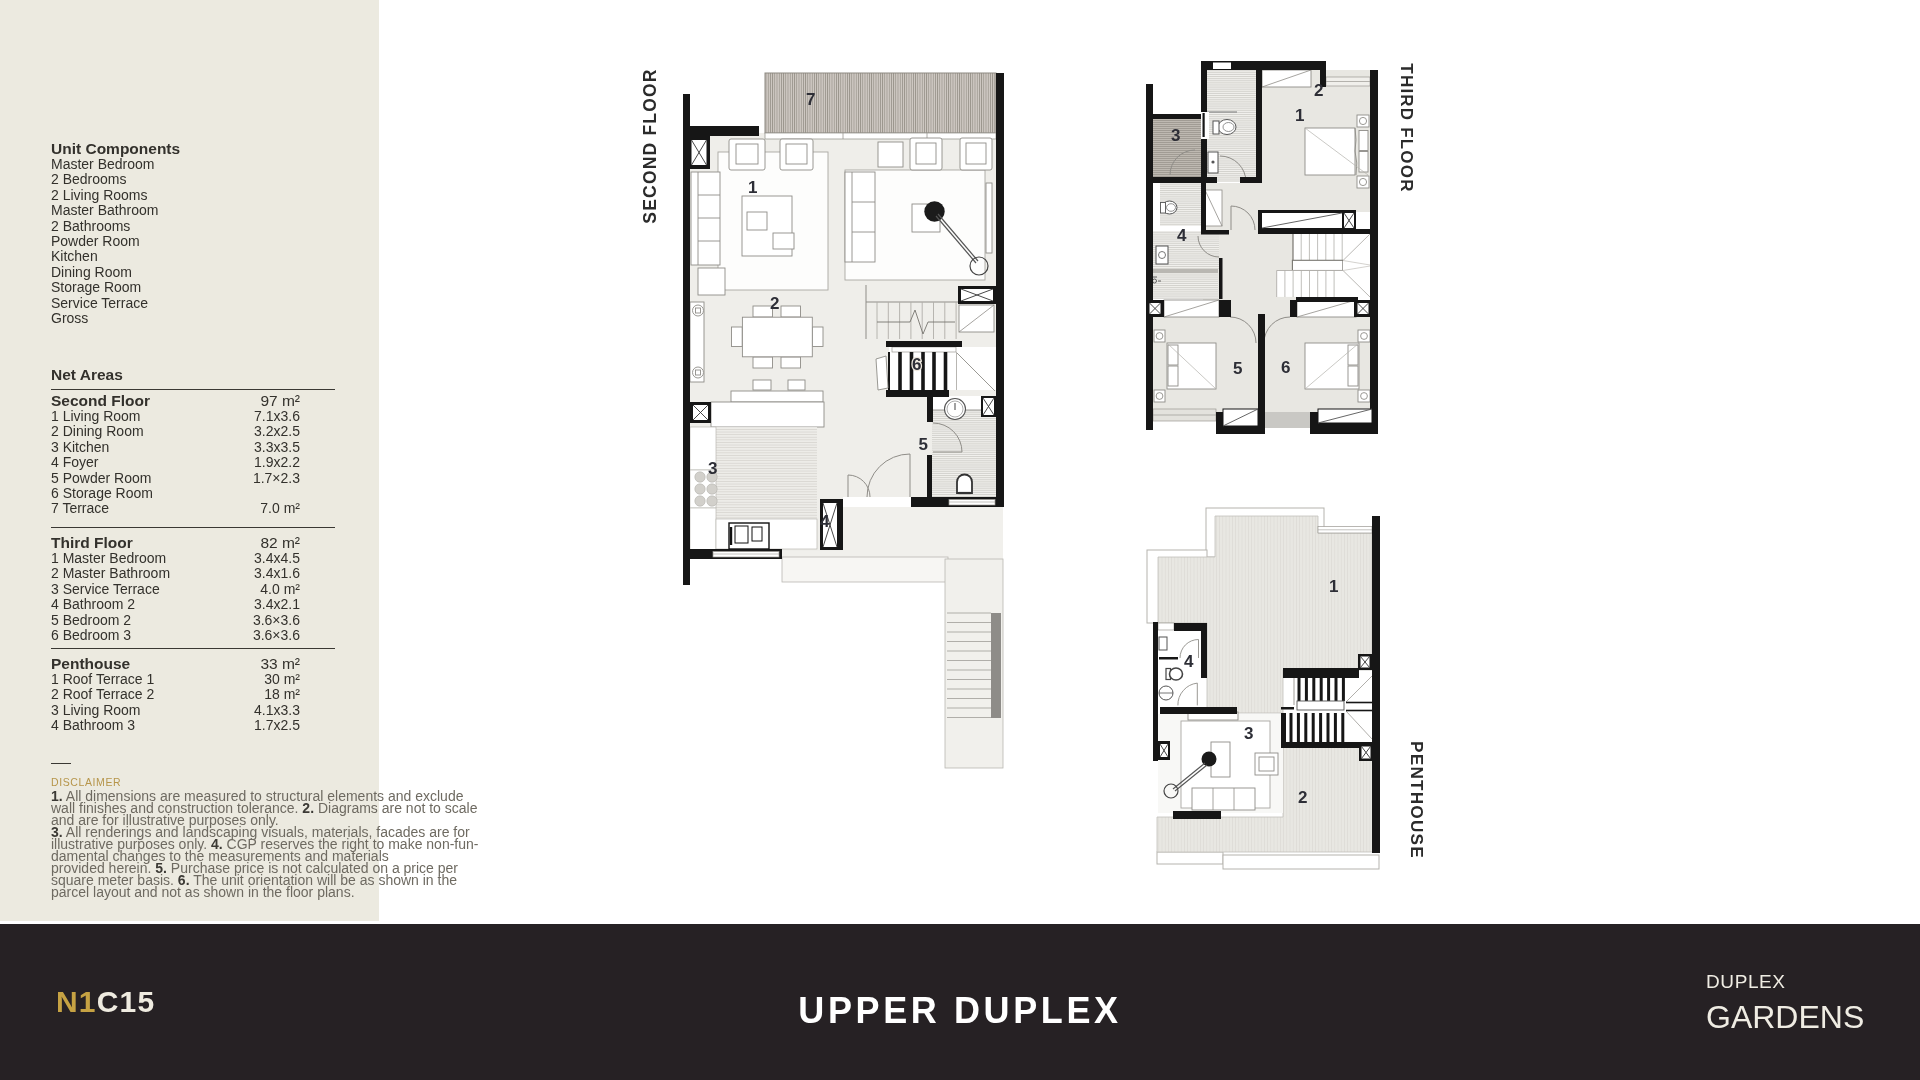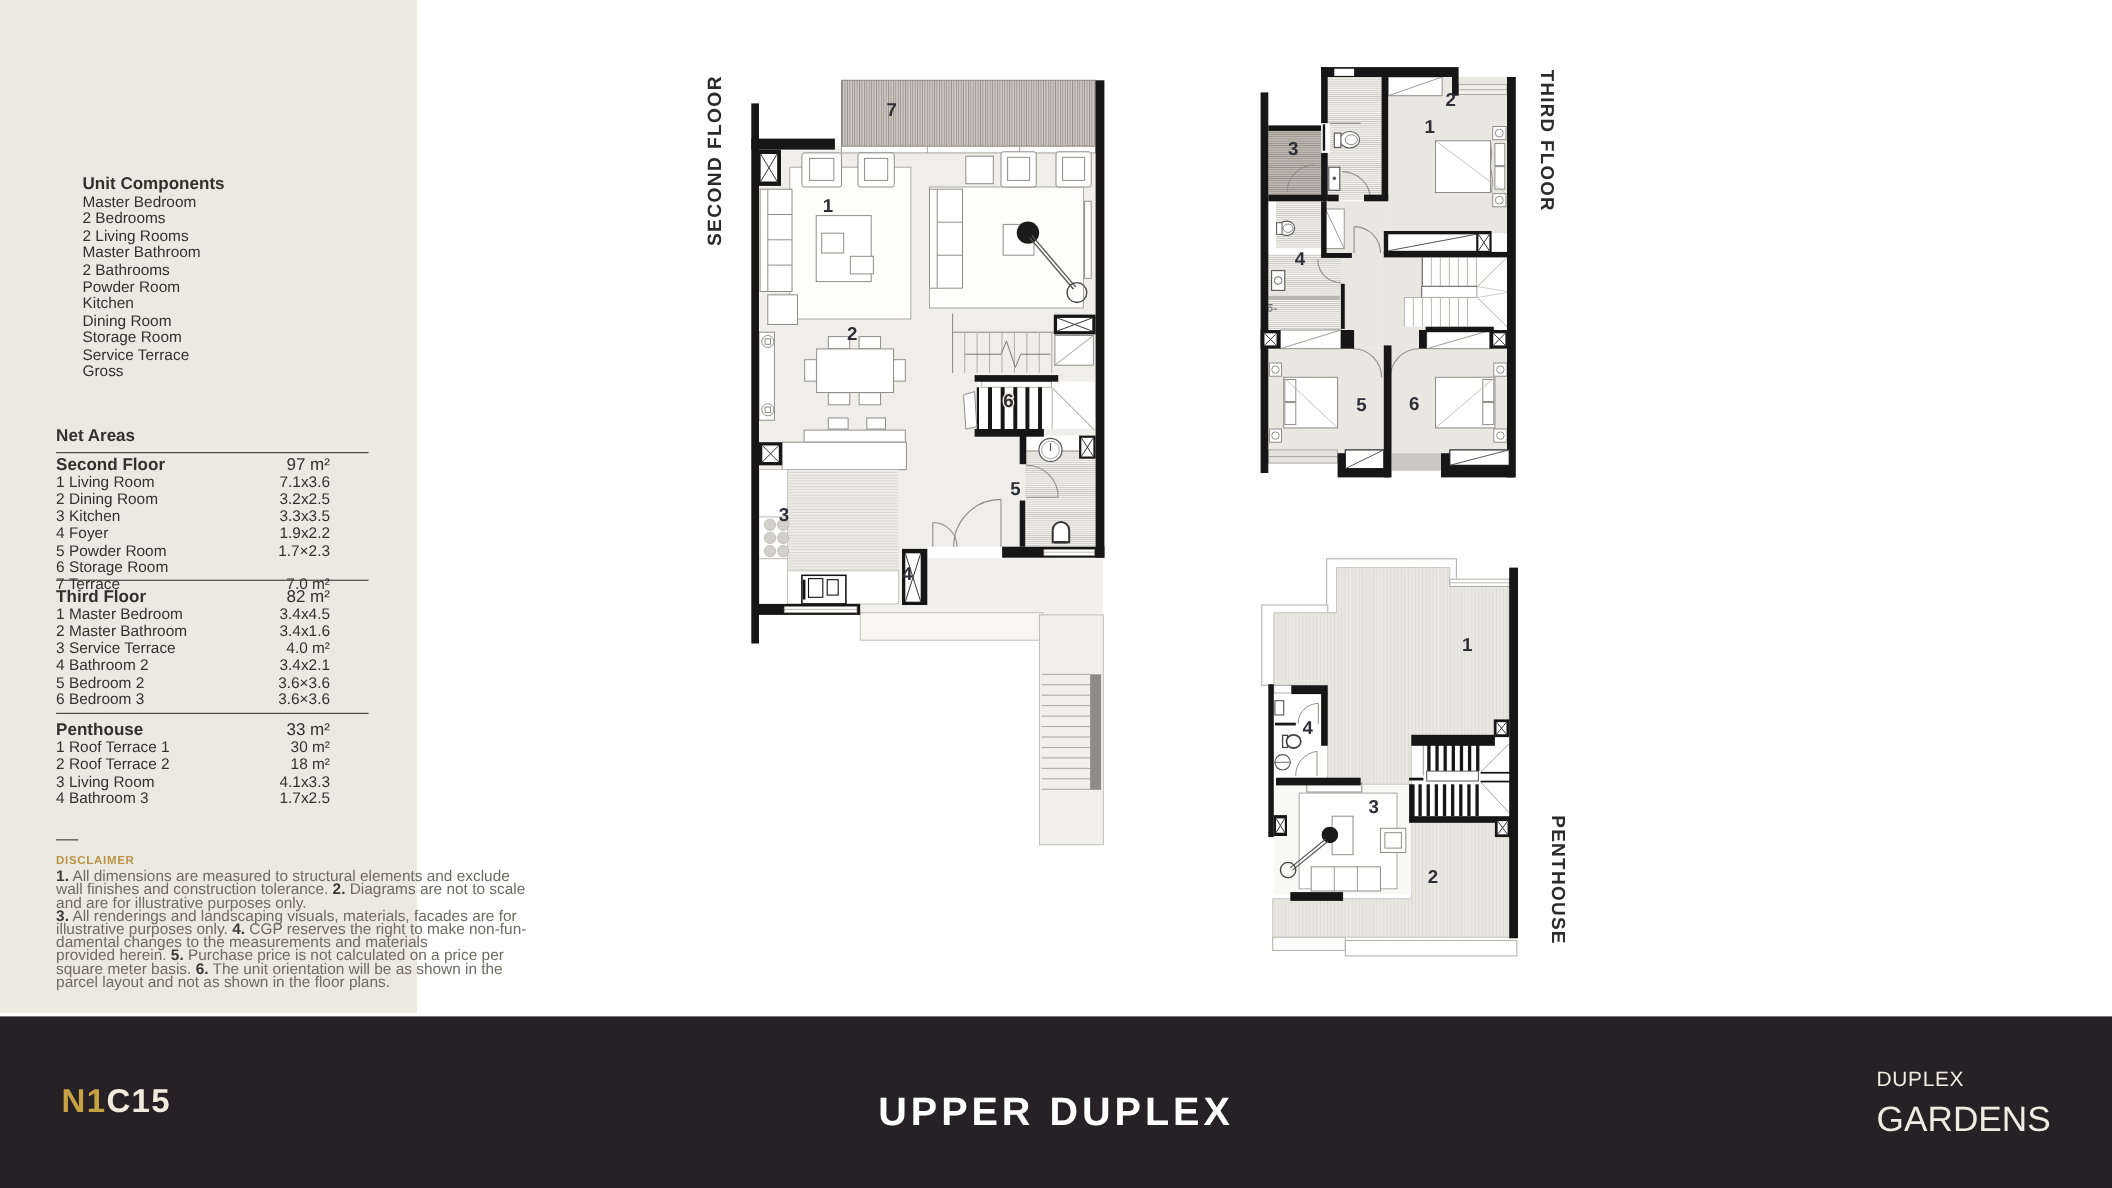--- a/index.html
+++ b/index.html
@@ -19,21 +19,21 @@
   .logo .l1{font-size:19px;letter-spacing:0.6px;}
   .logo .l2{font-size:32px;letter-spacing:0px;margin-top:6px;}
   .vlab{position:absolute;font-weight:bold;font-size:20px;letter-spacing:1.2px;color:#2b2b2b;white-space:nowrap;}
   svg{position:absolute;}
   .num{font-family:"Liberation Sans",sans-serif;font-weight:bold;font-size:17px;fill:#2d2e36;}
 </style>
 </head>
 <body>
 
 <div class="sidebar">
- <div class="sb-inner" style="top:159px;margin-left:24px;">
+ <div class="sb-inner" style="top:140px;">
   <div class="row big">
         <b>Unit Components</b>
       </div>
   <div class="row">
         <span>Master Bedroom</span>
       </div>
   <div class="row">
         <span>2 Bedrooms</span>
       </div>
   <div class="row">
@@ -57,21 +57,21 @@
   <div class="row">
         <span>Storage Room</span>
       </div>
   <div class="row">
         <span>Service Terrace</span>
       </div>
   <div class="row">
         <span>Gross</span>
       </div>
  </div>
- <div class="sb-inner" style="top:366px;margin-top:22px;">
+ <div class="sb-inner" style="top:366px;">
   <div class="row big">
         <b>Net Areas</b>
       </div>
   <div class="rule" style="margin-top:6px;"></div>
   <div class="row big" style="margin-top:2px;">
         <b>Second Floor</b>
         <span>97 m²</span>
       </div>
   <div class="row">
         <span>1 Living Room</span>
@@ -150,21 +150,21 @@
         <span>3 Living Room</span>
         <span>4.1x3.3</span>
       </div>
   <div class="row">
         <span>4 Bathroom 3</span>
         <span>1.7x2.5</span>
       </div>
  </div>
  <div class="sb-inner" style="top:763px;">
   <div style="width:20px;border-top:1.5px solid #3a3833;"></div>
-  <div style="margin-top:12px;color:#B6954A;font-size:10.5px;letter-spacing:0.6px;font-weight:bold;">DISCLAIMER</div>
+  <div style="margin-top:12px;color:#B6954A;font-size:10.5px;letter-spacing:0.6px;">DISCLAIMER</div>
   <div style="margin-top:3px;font-size:14px;line-height:11.95px;color:#6e6a61;white-space:nowrap;">
    <b style="color:#3c3a35;">1.</b> All dimensions are measured to structural elements and exclude<br>
    wall finishes and construction tolerance. <b style="color:#3c3a35;">2.</b> Diagrams are not to scale<br>
    and are for illustrative purposes only.<br>
    <b style="color:#3c3a35;">3.</b> All renderings and landscaping visuals, materials, facades are for<br>
    illustrative purposes only. <b style="color:#3c3a35;">4.</b> CGP reserves the right to make non-fun-<br>
    damental changes to the measurements and materials<br>
    provided herein. <b style="color:#3c3a35;">5.</b> Purchase price is not calculated on a price per<br>
    square meter basis. <b style="color:#3c3a35;">6.</b> The unit orientation will be as shown in the<br>
    parcel layout and not as shown in the floor plans.

